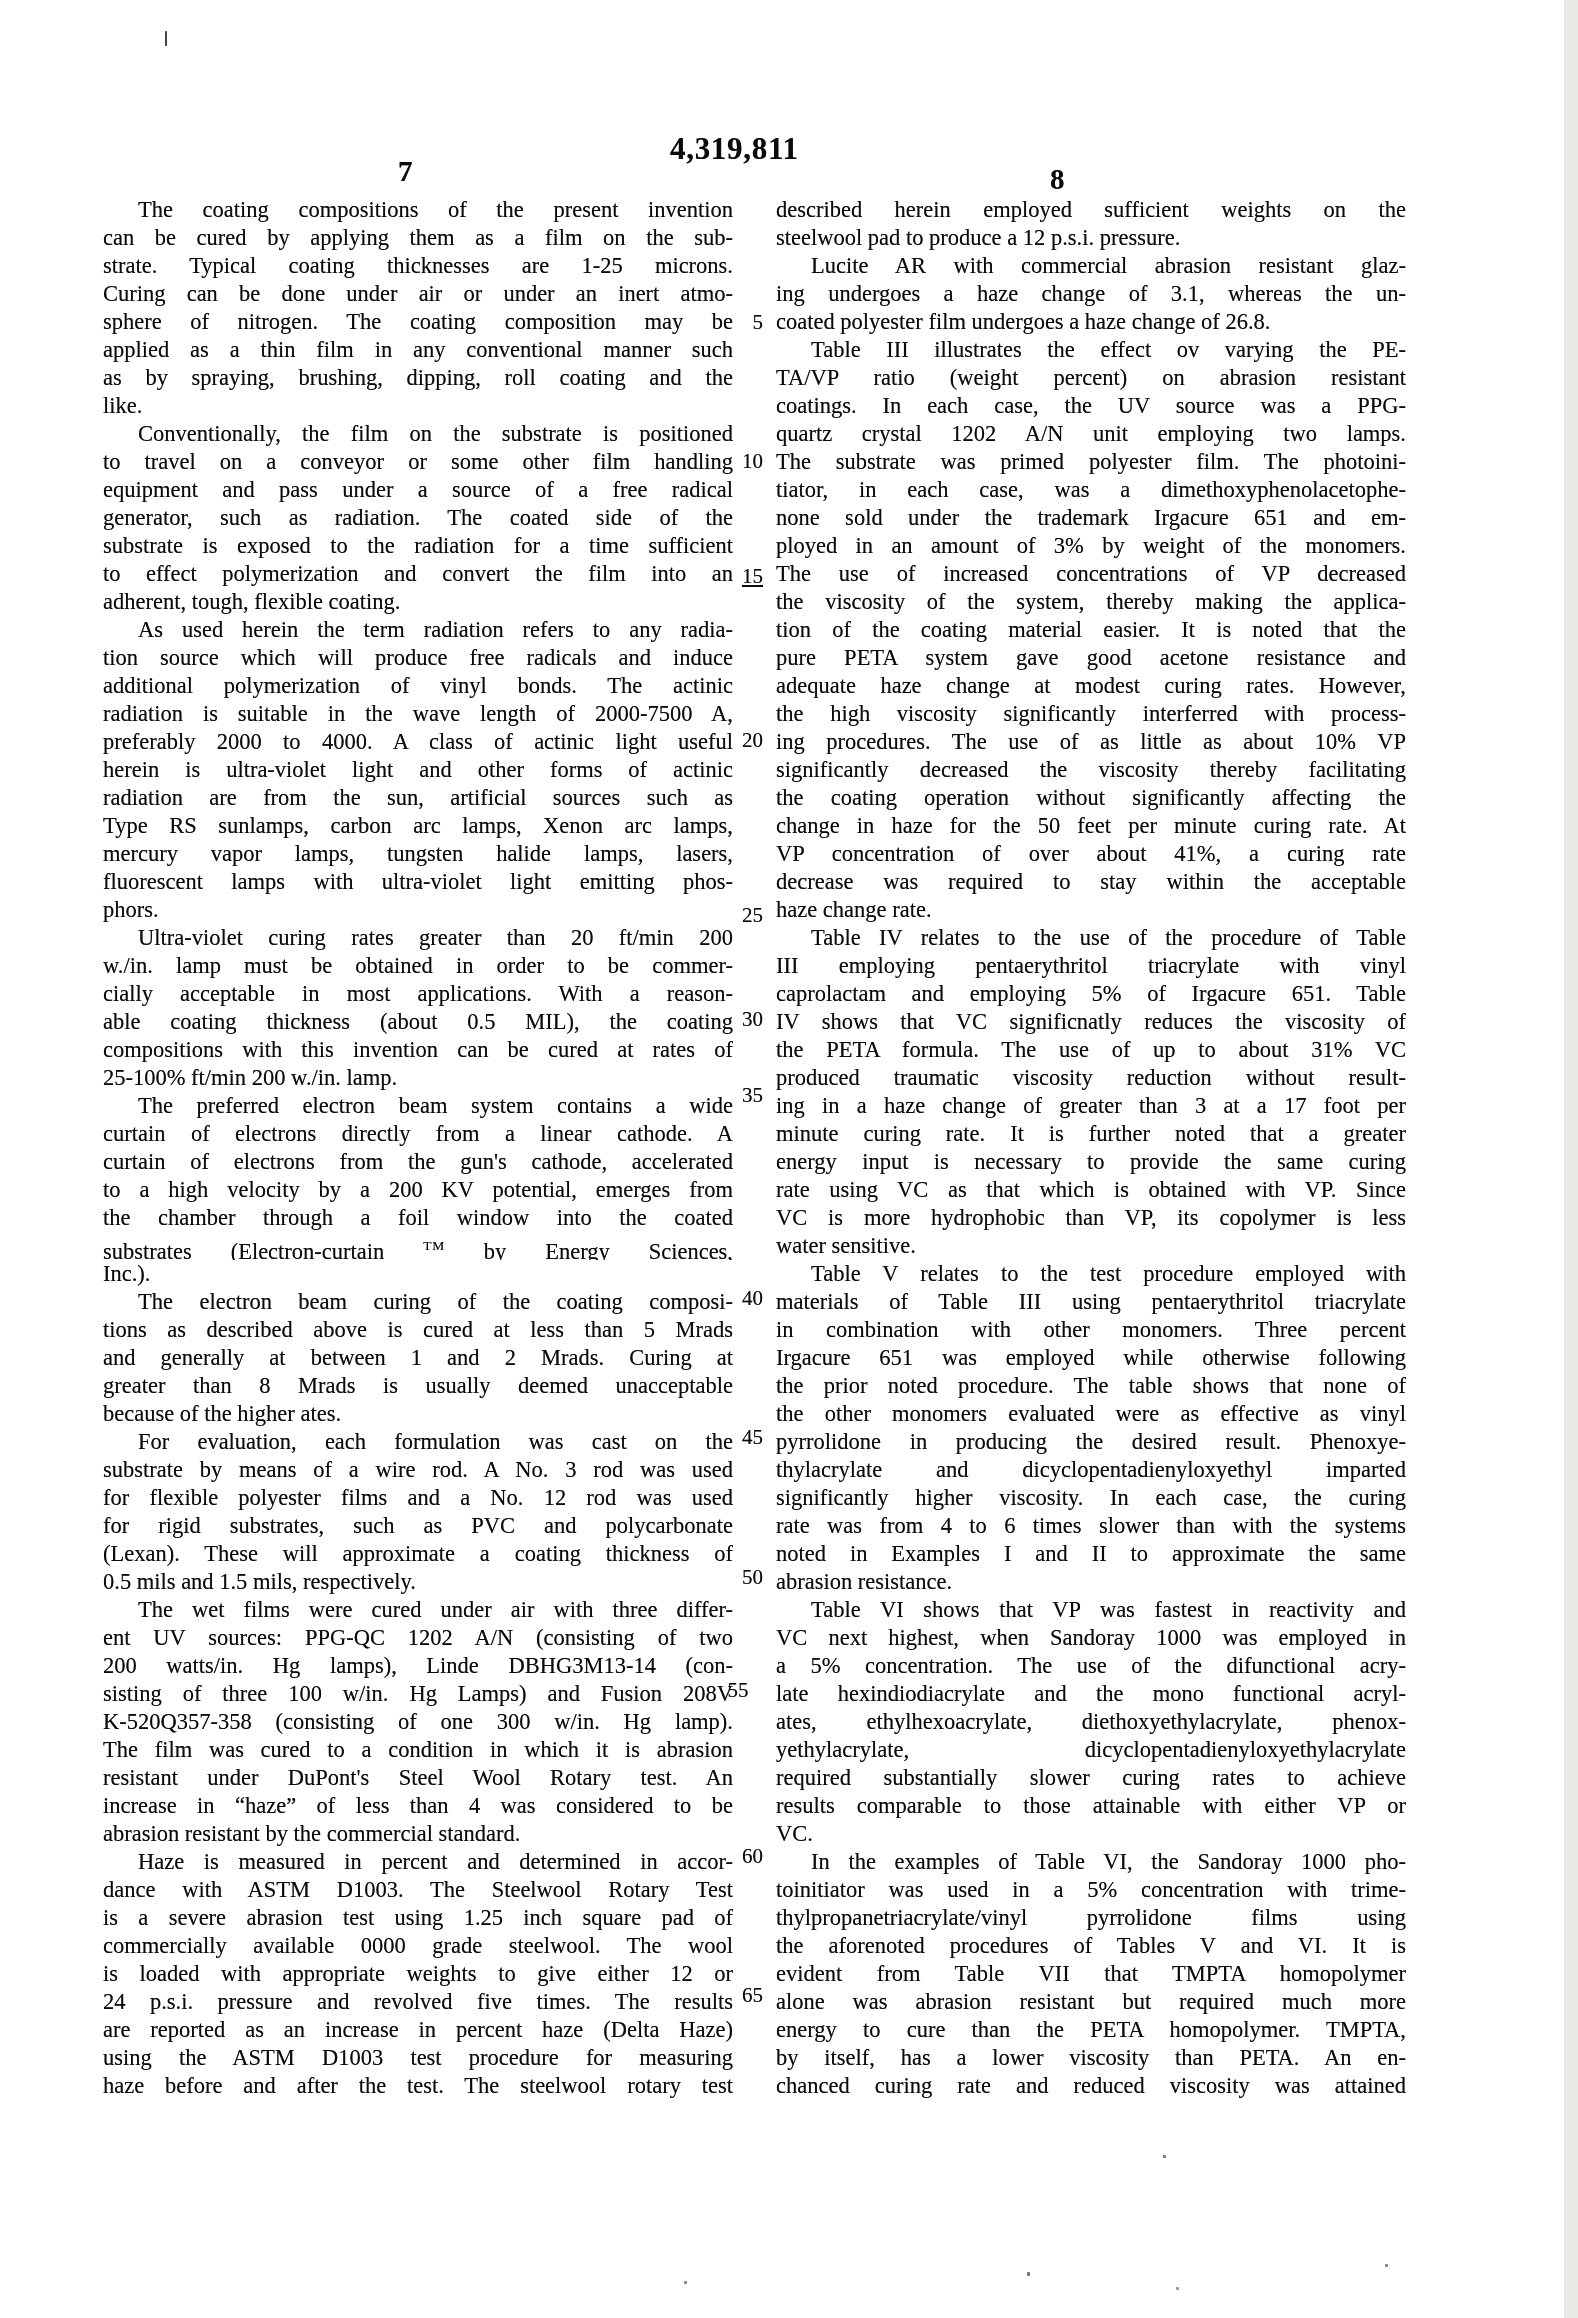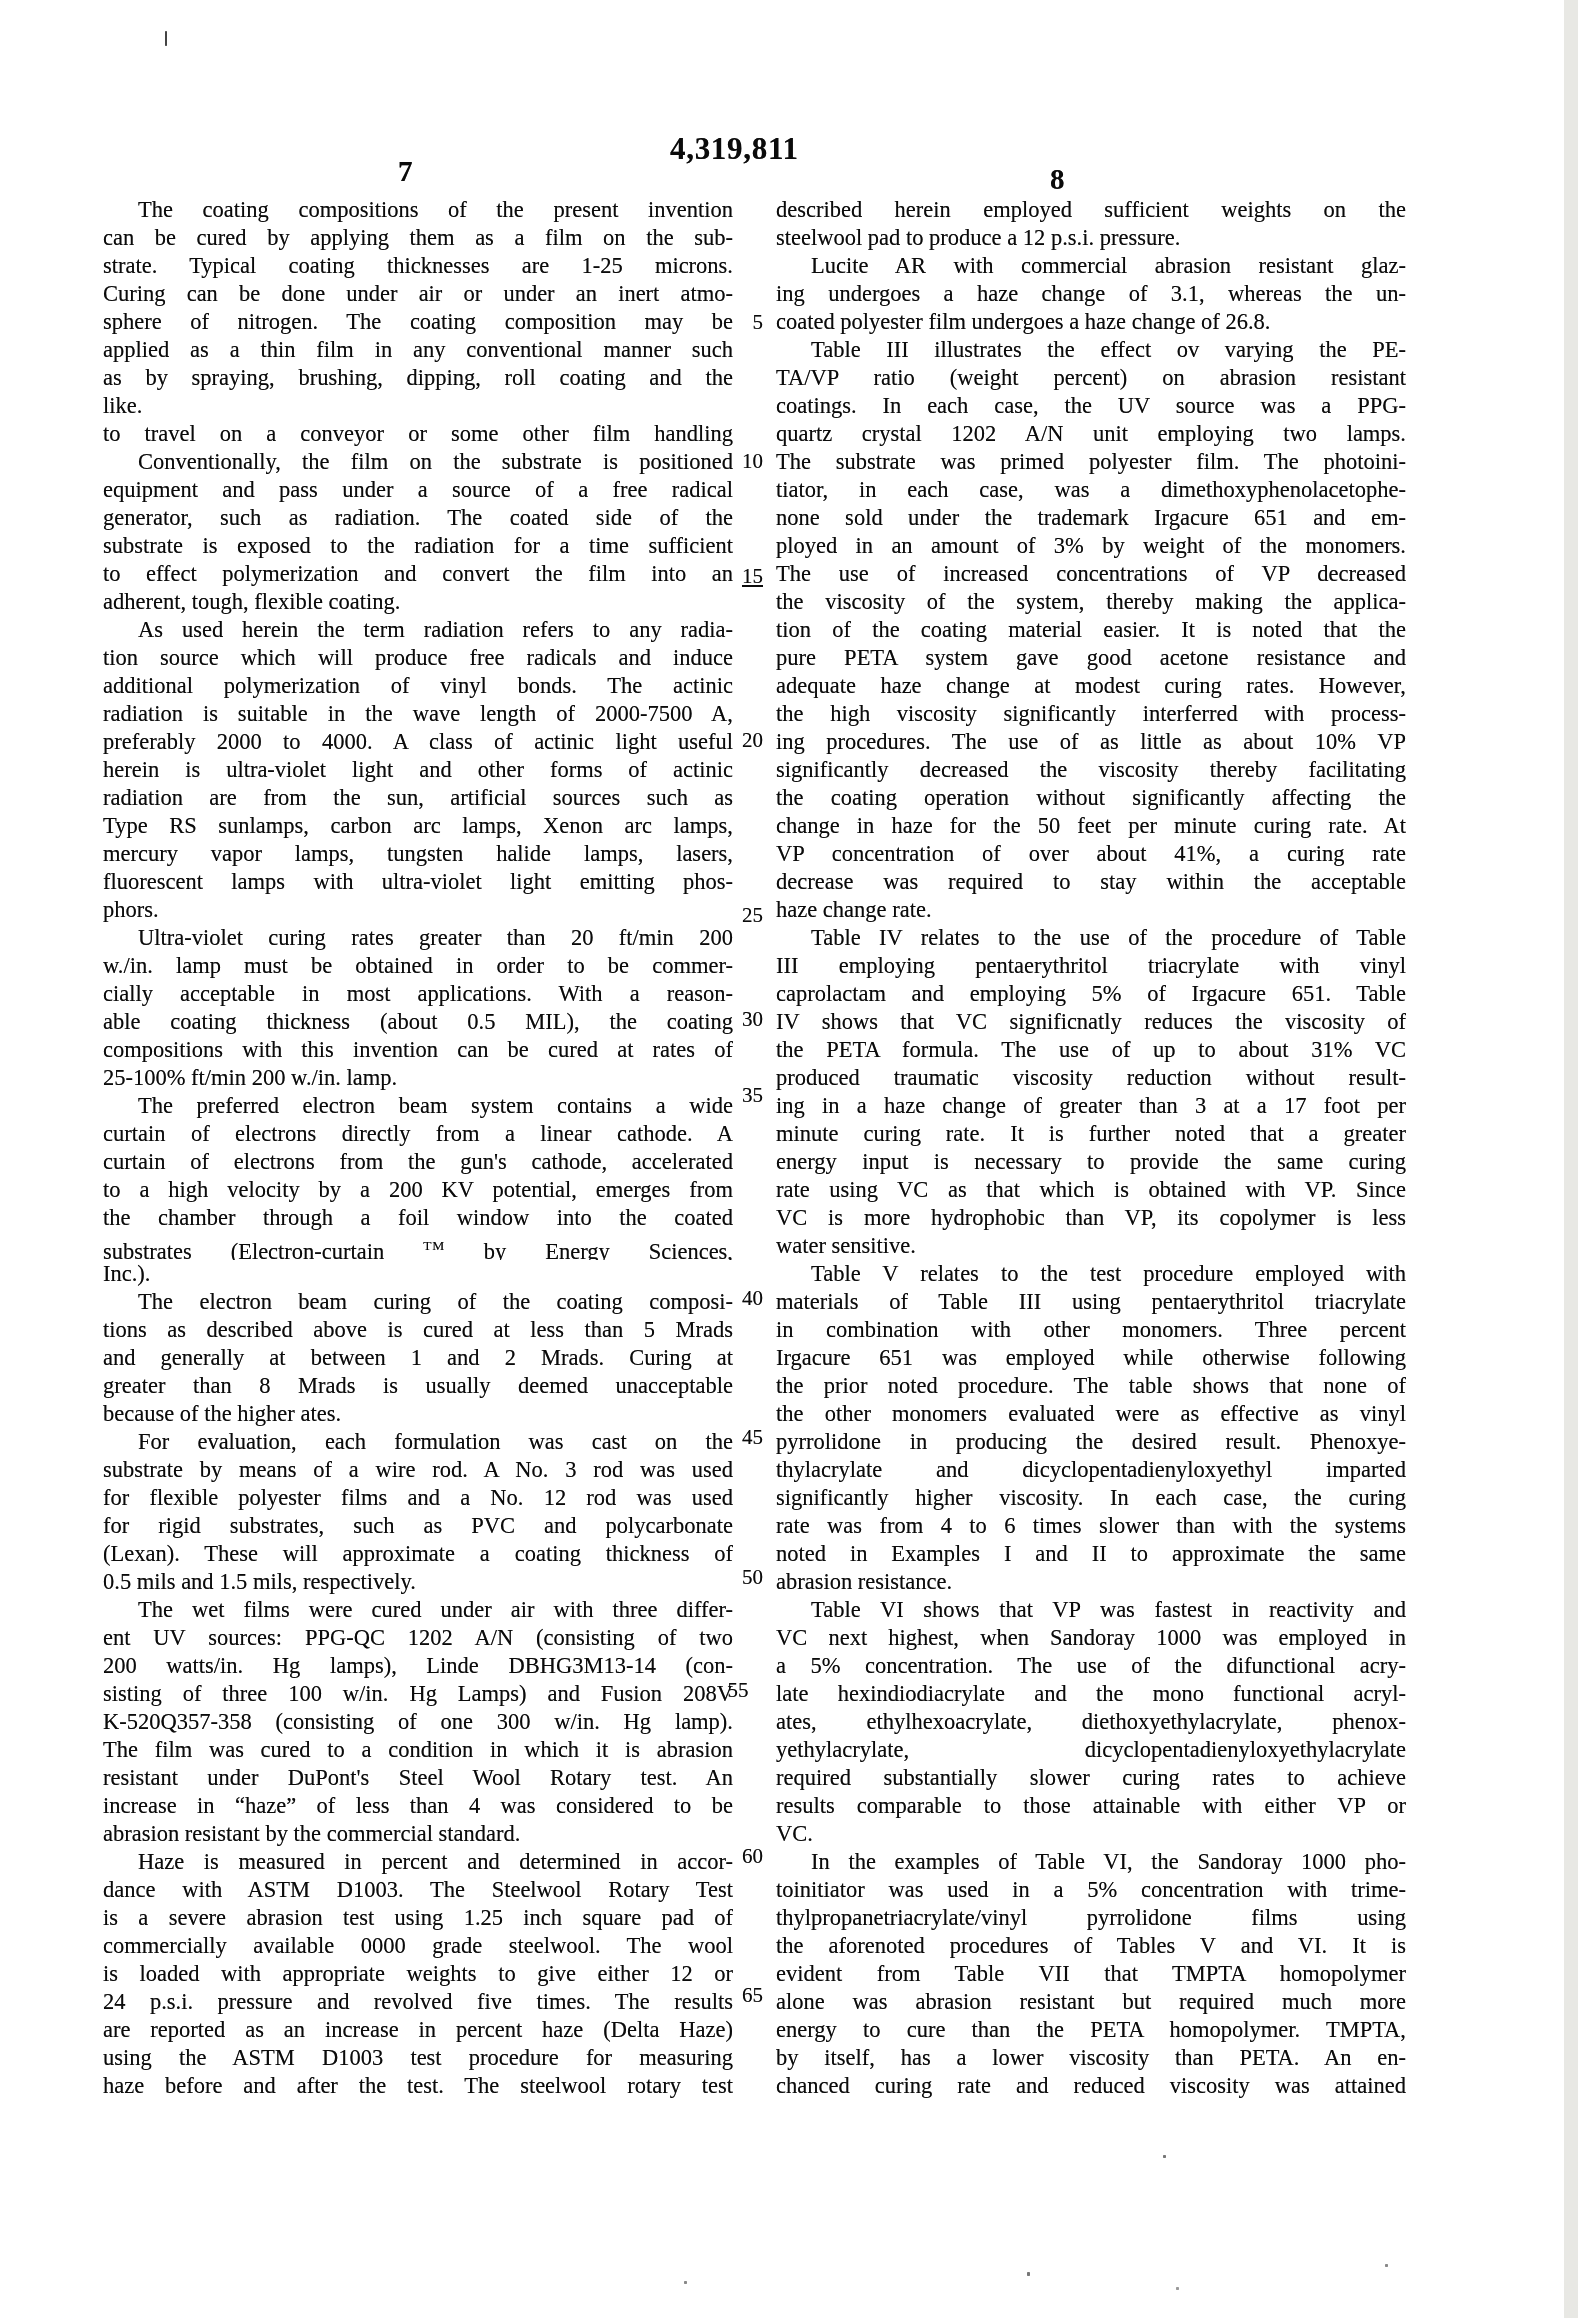--- a/index.html
+++ b/index.html
@@ -81,22 +81,22 @@
   <div class="pageno right">8</div>
   <div id="left-col" class="col">
       <div class="tline just indent">The coating compositions of the present invention</div>
       <div class="tline just">can be cured by applying them as a film on the sub-</div>
       <div class="tline just">strate. Typical coating thicknesses are 1-25 microns.</div>
       <div class="tline just">Curing can be done under air or under an inert atmo-</div>
       <div class="tline just">sphere of nitrogen. The coating composition may be</div>
       <div class="tline just">applied as a thin film in any conventional manner such</div>
       <div class="tline just">as by spraying, brushing, dipping, roll coating and the</div>
       <div class="tline">like.</div>
+      <div class="tline just indent">Conventionally, the film on the substrate is positioned</div>
       <div class="tline just">to travel on a conveyor or some other film handling</div>
-      <div class="tline just indent">Conventionally, the film on the substrate is positioned</div>
       <div class="tline just">equipment and pass under a source of a free radical</div>
       <div class="tline just">generator, such as radiation. The coated side of the</div>
       <div class="tline just">substrate is exposed to the radiation for a time sufficient</div>
       <div class="tline just">to effect polymerization and convert the film into an</div>
       <div class="tline">adherent, tough, flexible coating.</div>
       <div class="tline just indent">As used herein the term radiation refers to any radia-</div>
       <div class="tline just">tion source which will produce free radicals and induce</div>
       <div class="tline just">additional polymerization of vinyl bonds. The actinic</div>
       <div class="tline just">radiation is suitable in the wave length of 2000-7500 A,</div>
       <div class="tline just">preferably 2000 to 4000. A class of actinic light useful</div>

